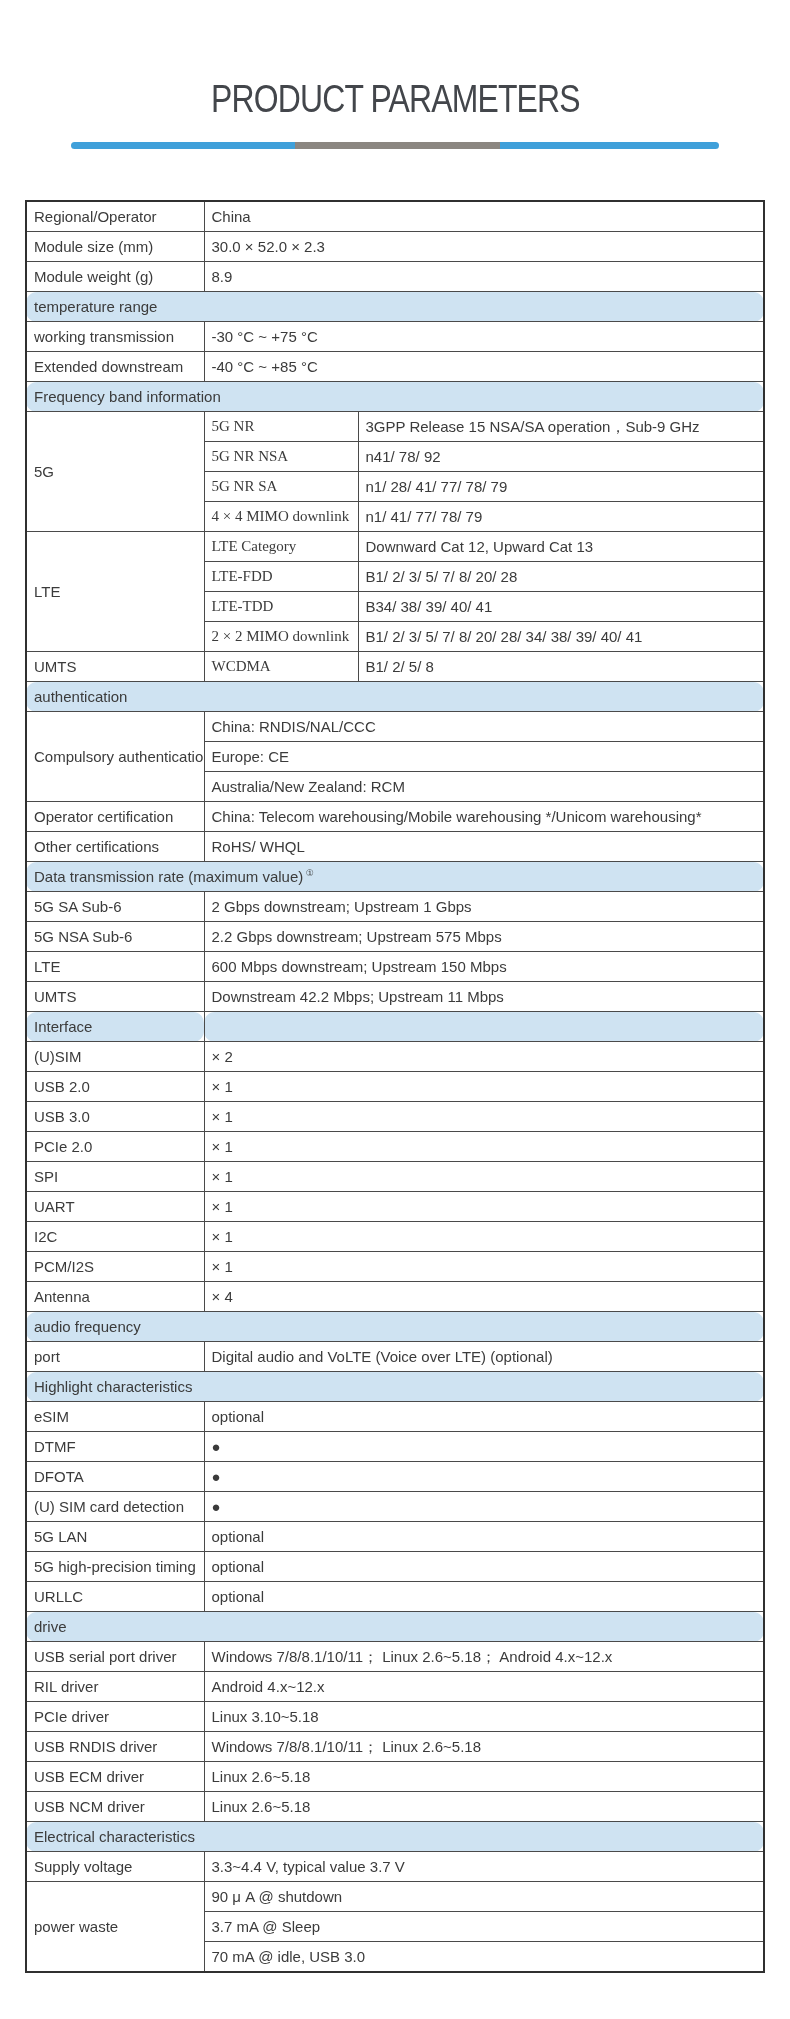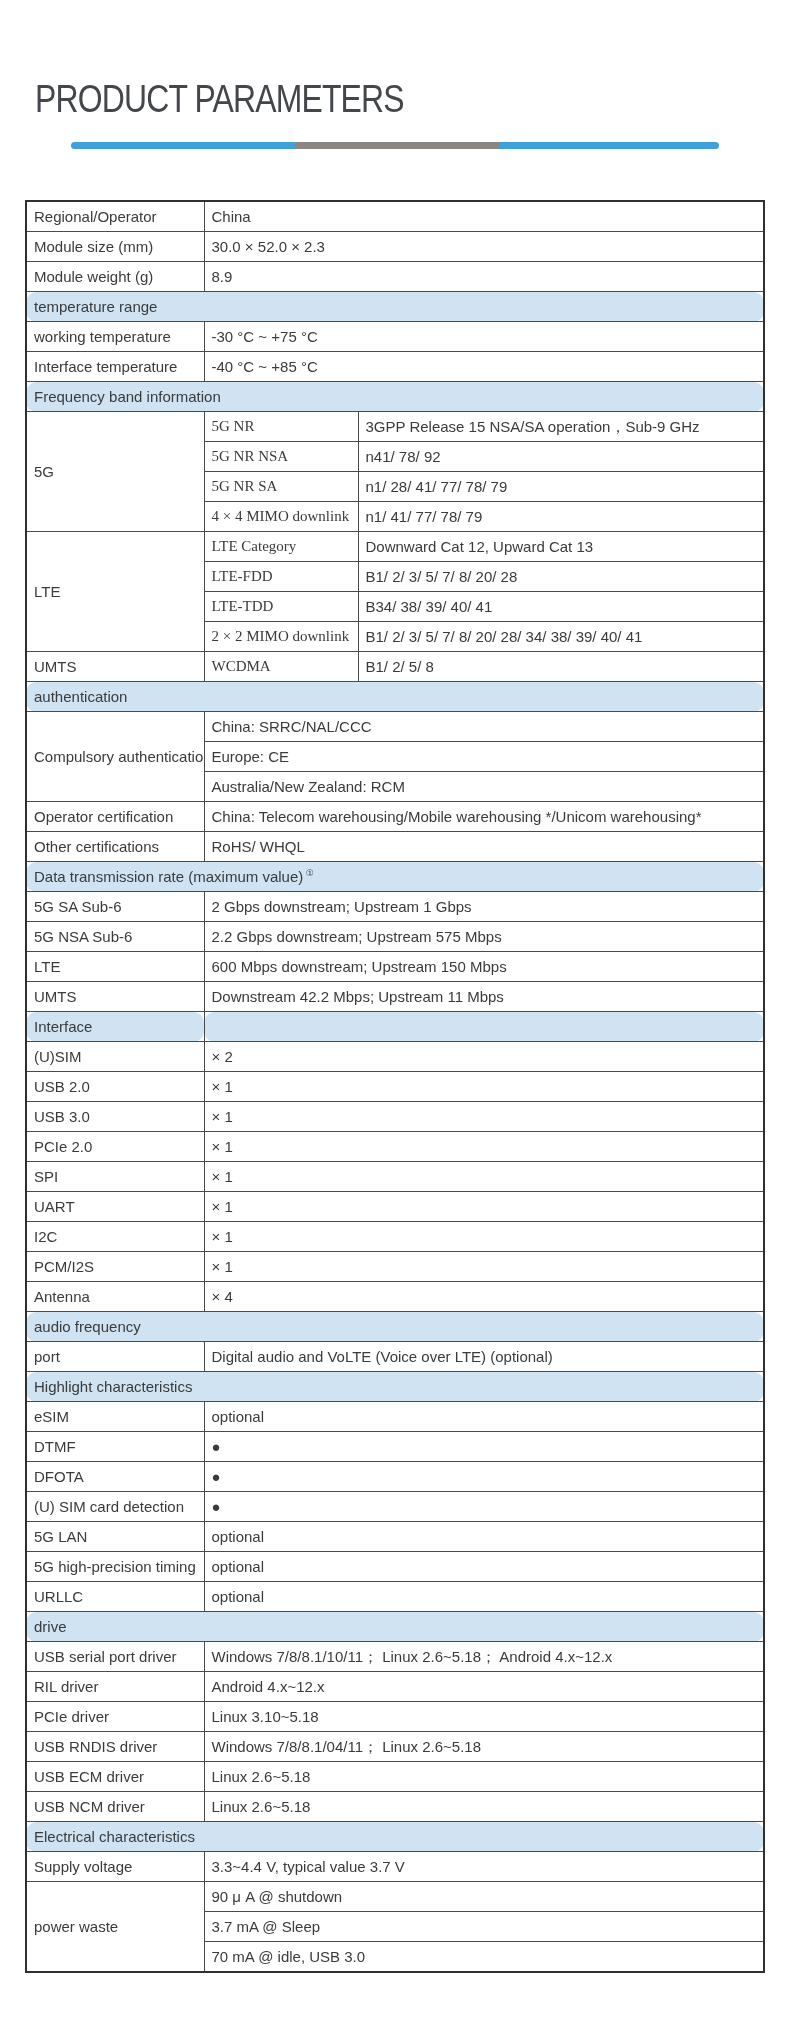--- a/index.html
+++ b/index.html
@@ -2,21 +2,21 @@
 <html style="--accent-blue: #3fa0da; --accent-gray: #8b8681; --section-bg: #cfe3f2;"><head>
 <meta charset="utf-8">
 <style>
   html,body{margin:0;padding:0;}
   body{
     width:790px;height:2019px;background:#ffffff;
     font-family:"Liberation Sans","DejaVu Sans",sans-serif;
     color:#3b3b3b;position:relative;overflow:hidden;
   }
   .page-title{
-    margin:78px 0 0 0;text-align:left;font-weight:400;
+    margin:78px 0 0 0;text-align:center;font-weight:400;
   }
   .page-title span{
     display:inline-block;transform:scaleX(.84);transform-origin:center;
     font-size:38px;letter-spacing:-1px;color:#43464b;
   }
   .title-bar{
     width:648px;height:7px;margin:21px auto 0 auto;border-radius:4px;
     overflow:hidden;display:flex;
   }
   .title-bar .seg{height:100%;}
@@ -76,25 +76,25 @@
         <td colspan="2">30.0 × 52.0 × 2.3</td>
       </tr>
       <tr>
         <td>Module weight (g)</td>
         <td colspan="2">8.9</td>
       </tr>
       <tr>
         <td class="section" colspan="3">temperature range</td>
       </tr>
       <tr>
-        <td>working temperature</td>
+        <td>working transmission</td>
         <td colspan="2">-30 °C ~ +75 °C</td>
       </tr>
       <tr>
-        <td>Interface temperature</td>
+        <td>Extended downstream</td>
         <td colspan="2">-40 °C ~ +85 °C</td>
       </tr>
       <tr>
         <td class="section" colspan="3">Frequency band information</td>
       </tr>
       <tr>
         <td class="grouplabel" rowspan="4">5G</td>
         <td class="sub">5G NR</td>
         <td class="subval">3GPP Release 15 NSA/SA operation，Sub-9 GHz</td>
       </tr>
@@ -130,21 +130,21 @@
       <tr>
         <td class="grouplabel" rowspan="1">UMTS</td>
         <td class="sub">WCDMA</td>
         <td class="subval">B1/ 2/ 5/ 8</td>
       </tr>
       <tr>
         <td class="section" colspan="3">authentication</td>
       </tr>
       <tr>
         <td class="grouplabel" rowspan="3">Compulsory authentication</td>
-        <td colspan="2">China: SRRC/NAL/CCC</td>
+        <td colspan="2">China: RNDIS/NAL/CCC</td>
       </tr>
       <tr>
         <td colspan="2">Europe: CE</td>
       </tr>
       <tr>
         <td colspan="2">Australia/New Zealand: RCM</td>
       </tr>
       <tr>
         <td>Operator certification</td>
         <td colspan="2">China: Telecom warehousing/Mobile warehousing */Unicom warehousing*</td>
@@ -260,21 +260,21 @@
       <tr>
         <td>RIL driver</td>
         <td colspan="2">Android 4.x~12.x</td>
       </tr>
       <tr>
         <td>PCIe driver</td>
         <td colspan="2">Linux 3.10~5.18</td>
       </tr>
       <tr>
         <td>USB RNDIS driver</td>
-        <td colspan="2">Windows 7/8/8.1/04/11； Linux 2.6~5.18</td>
+        <td colspan="2">Windows 7/8/8.1/10/11； Linux 2.6~5.18</td>
       </tr>
       <tr>
         <td>USB ECM driver</td>
         <td colspan="2">Linux 2.6~5.18</td>
       </tr>
       <tr>
         <td>USB NCM driver</td>
         <td colspan="2">Linux 2.6~5.18</td>
       </tr>
       <tr>

